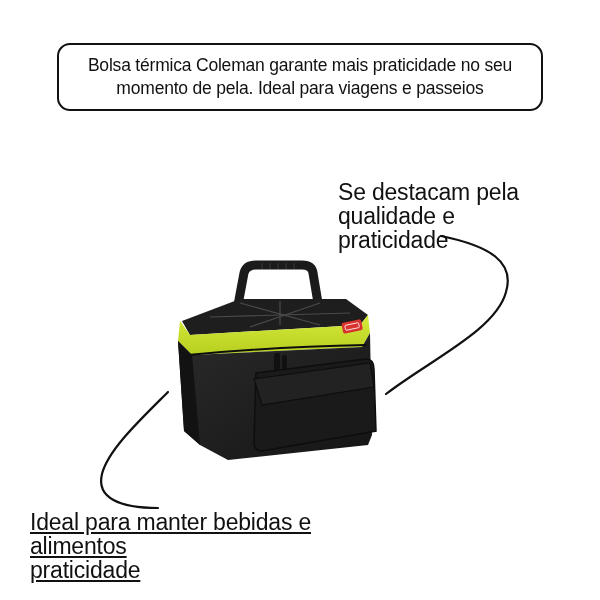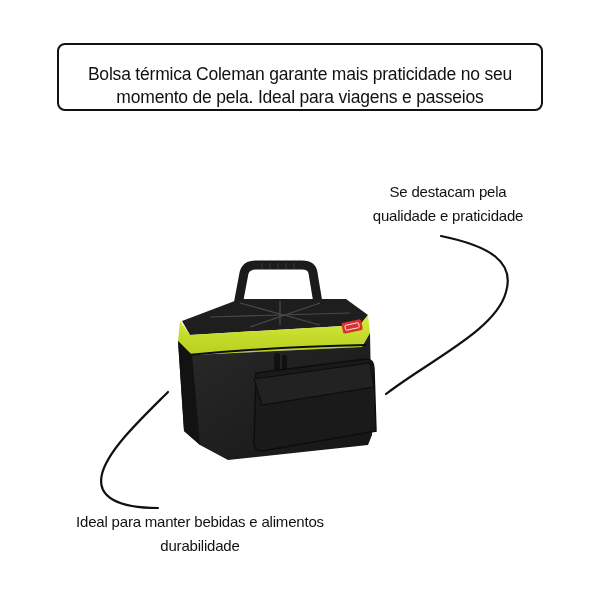--- a/index.html
+++ b/index.html
@@ -15,49 +15,50 @@
       font-family: "Liberation Sans", sans-serif;
       color: #111111;
     }
     .headline-box {
       position: absolute;
       left: 57px;
       top: 43px;
       width: 486px;
       height: 68px;
       border: 2px solid #111111;
-      border-radius: 8px;
+      border-radius: 13px;
       box-sizing: border-box;
       display: flex;
-      align-items: flex-end;
+      align-items: center;
       justify-content: center;
       text-align: center;
       font-size: 17.5px;
       line-height: 23px;
       letter-spacing: -0.2px;
     }
     .headline-box .inner {
       width: 470px;
     }
     .callout {
       position: absolute;
-      text-align: center;
-      font-size: 15px;
+      text-align: left;
+      font-size: 23px;
       line-height: 24px;
       letter-spacing: -0.2px;
     }
     .callout-right {
       left: 338px;
       top: 180px;
       width: 220px;
     }
     .callout-left {
       left: 30px;
       top: 510px;
       width: 340px;
+      text-decoration: underline;
     }
     svg.lines {
       position: absolute;
       left: 0;
       top: 0;
       width: 600px;
       height: 600px;
       pointer-events: none;
     }
     .product {
@@ -78,21 +79,21 @@
   </div>
 </div>
 
 <div class="callout callout-right">
   <span>Se destacam pela</span><br>
   <span>qualidade e praticidade</span>
 </div>
 
 <div class="callout callout-left">
   <span>Ideal para manter bebidas e alimentos</span><br>
-  <span>durabilidade</span>
+  <span>praticidade</span>
 </div>
 
 <svg class="lines" viewBox="0 0 600 600">
 
   <path d="M 441 236 C 490 246, 515 262, 506 292 C 496 330, 430 360, 386 394" fill="none" stroke="#111" stroke-width="2.2" stroke-linecap="round"></path>
 
   <path d="M 168 392 C 140 420, 108 450, 102 474 C 96 498, 120 508, 158 508" fill="none" stroke="#111" stroke-width="2.2" stroke-linecap="round"></path>
 </svg>
 
 <div class="product">

